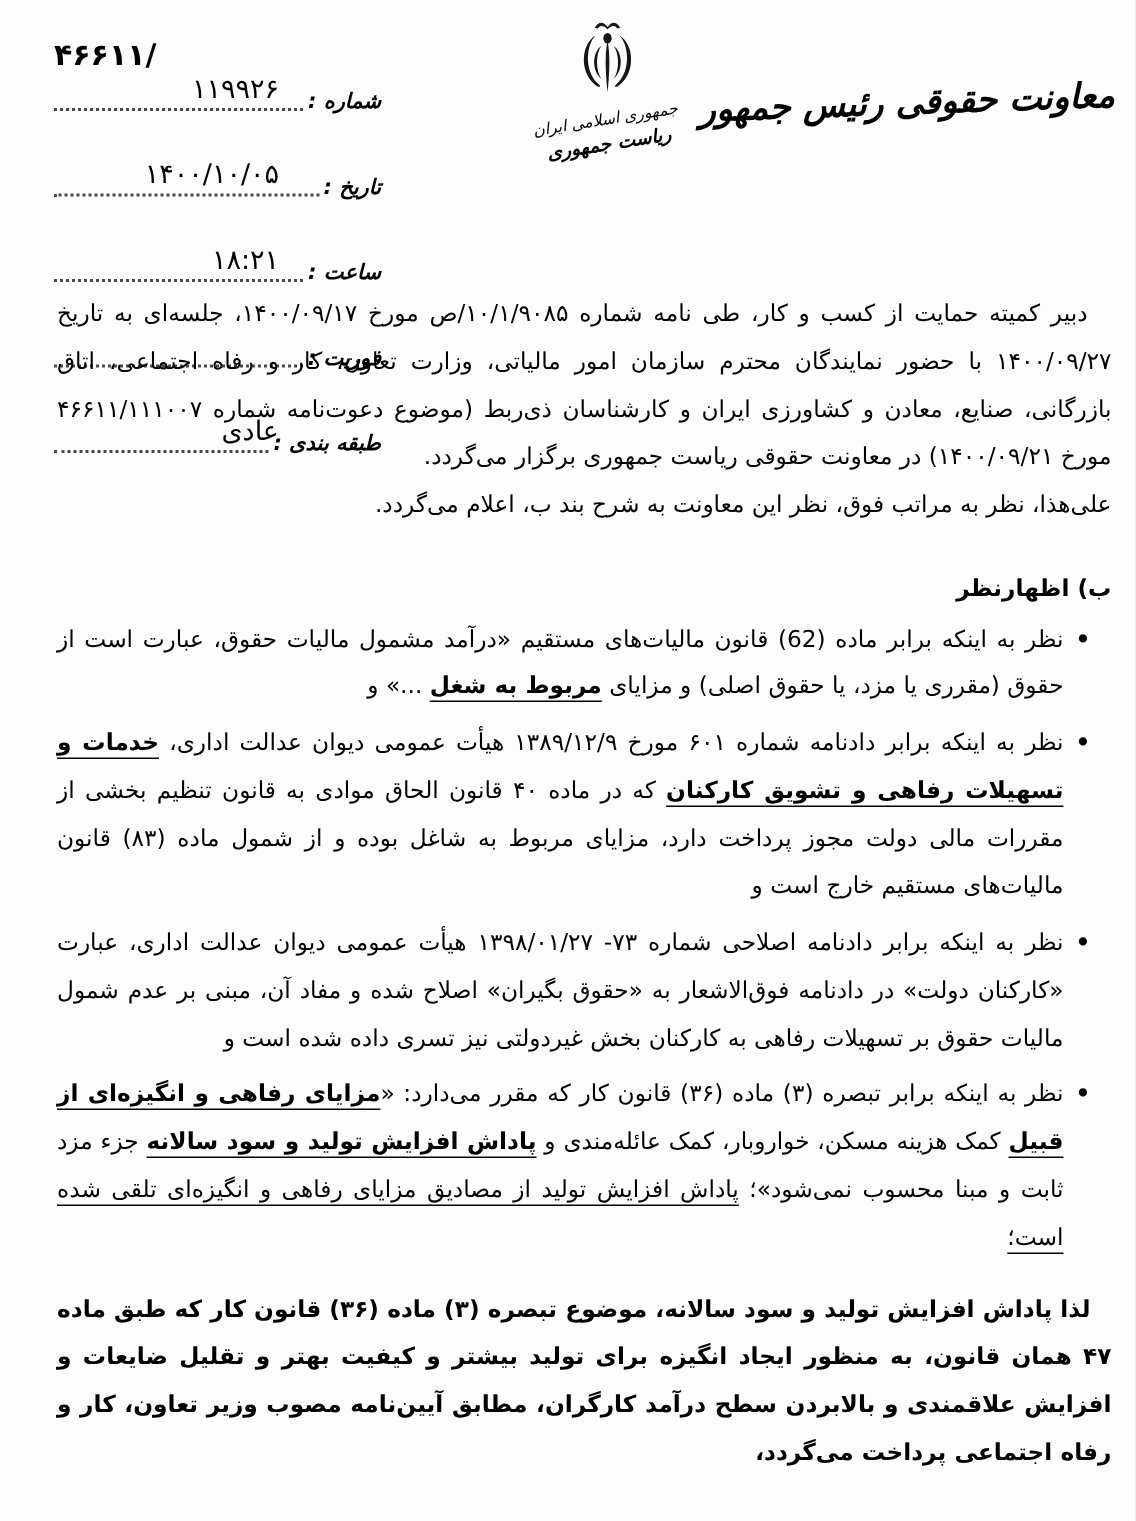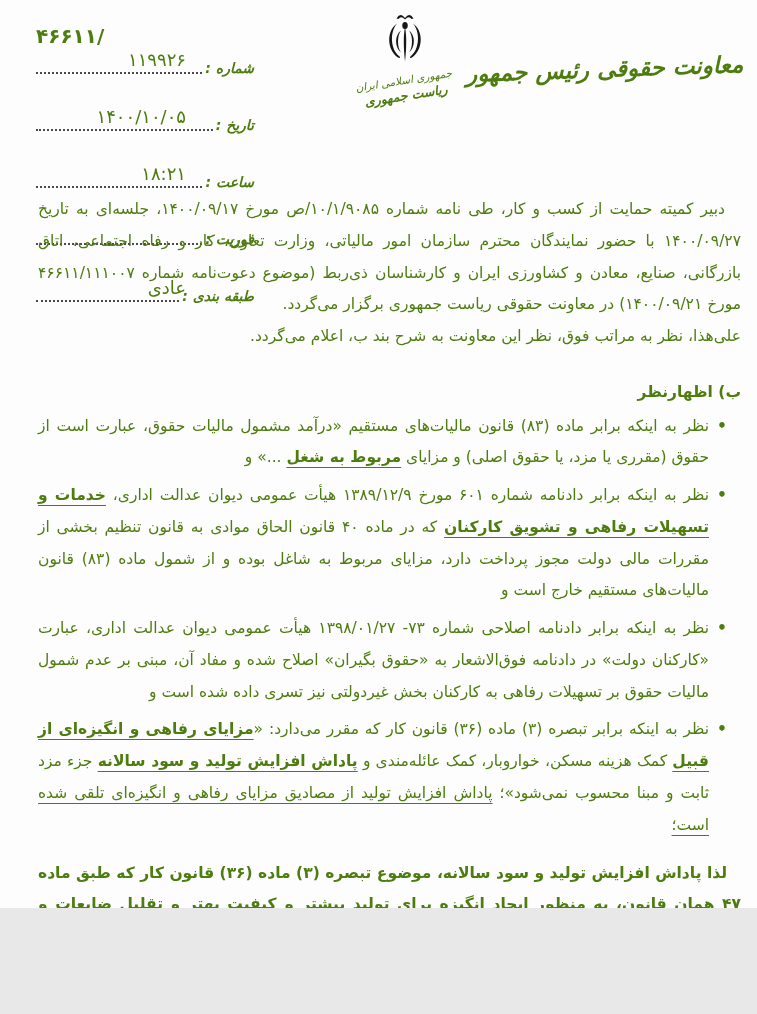--- a/index.html
+++ b/index.html
@@ -1,21 +1,21 @@
 <!DOCTYPE html>
 <html lang="fa"><head>
 <meta charset="utf-8">
 <style>
   html,body{margin:0;padding:0;background:#e8e8e8;}
   .page{
     position:relative;
-    width:757px;height:908px;
+    width:757px;height:1014px;
     margin:0 auto;
     background:#fdfdfd;
-    color:#4d7c0f;
+    color:#000000;
     font-family:"DejaVu Sans", sans-serif;
     overflow:hidden;
     box-shadow:0 0 4px rgba(0,0,0,.15);
   }
   
   .meta{
     position:absolute; left:36px; top:22px; width:218px;
     direction:rtl;
   }
   .meta-row{position:relative; height:33px; display:flex; align-items:flex-end;margin-top:24px;}
@@ -131,21 +131,21 @@
       <span>دبیر کمیته حمایت از کسب و کار، طی نامه شماره ۱۰/۱/۹۰۸۵/ص مورخ ۱۴۰۰/۰۹/۱۷، جلسه‌ای به تاریخ ۱۴۰۰/۰۹/۲۷ با حضور نمایندگان محترم سازمان امور مالیاتی، وزارت تعاون، کار و رفاه اجتماعی، اتاق بازرگانی، صنایع، معادن و کشاورزی ایران و کارشناسان ذی‌ربط (موضوع دعوت‌نامه شماره ۴۶۶۱۱/۱۱۱۰۰۷ مورخ ۱۴۰۰/۰۹/۲۱) در معاونت حقوقی ریاست جمهوری برگزار می‌گردد.</span>
     </p>
 
     <p>علی‌هذا، نظر به مراتب فوق، نظر این معاونت به شرح بند ب، اعلام می‌گردد.</p>
 
     <p class="h">ب) اظهارنظر</p>
 
 
     <ul class="bullets">
       <li>
-        <span>نظر به اینکه برابر ماده (۸۳) قانون مالیات‌های مستقیم «درآمد مشمول مالیات حقوق، عبارت است از حقوق (مقرری یا مزد، یا حقوق اصلی) و مزایای </span><span class="bu">مربوط به شغل</span><span> ...» و</span>
+        <span>نظر به اینکه برابر ماده (62) قانون مالیات‌های مستقیم «درآمد مشمول مالیات حقوق، عبارت است از حقوق (مقرری یا مزد، یا حقوق اصلی) و مزایای </span><span class="bu">مربوط به شغل</span><span> ...» و</span>
       </li>
       <li>
         <span>نظر به اینکه برابر دادنامه شماره ۶۰۱ مورخ ۱۳۸۹/۱۲/۹ هیأت عمومی دیوان عدالت اداری، </span><span class="bu">خدمات و تسهیلات رفاهی و تشویق کارکنان</span><span> که در ماده ۴۰ قانون الحاق موادی به قانون تنظیم بخشی از مقررات مالی دولت مجوز پرداخت دارد، مزایای مربوط به شاغل بوده و از شمول ماده (۸۳) قانون مالیات‌های مستقیم خارج است و</span>
       </li>
       <li>
         <span>نظر به اینکه برابر دادنامه اصلاحی شماره ۷۳- ۱۳۹۸/۰۱/۲۷ هیأت عمومی دیوان عدالت اداری، عبارت «کارکنان دولت» در دادنامه فوق‌الاشعار به «حقوق بگیران» اصلاح شده و مفاد آن، مبنی بر عدم شمول مالیات حقوق بر تسهیلات رفاهی به کارکنان بخش غیردولتی نیز تسری داده شده است و</span>
       </li>
       <li>
         <span>نظر به اینکه برابر تبصره (۳) ماده (۳۶) قانون کار که مقرر می‌دارد: «</span><span class="bu">مزایای رفاهی و انگیزه‌ای از قبیل</span><span> کمک هزینه مسکن، خواروبار، کمک عائله‌مندی و </span><span class="bu">پاداش افزایش تولید و سود سالانه</span><span> جزء مزد ثابت و مبنا محسوب نمی‌شود»؛ </span><span class="u">پاداش افزایش تولید از مصادیق مزایای رفاهی و انگیزه‌ای تلقی شده است؛</span>
       </li>

